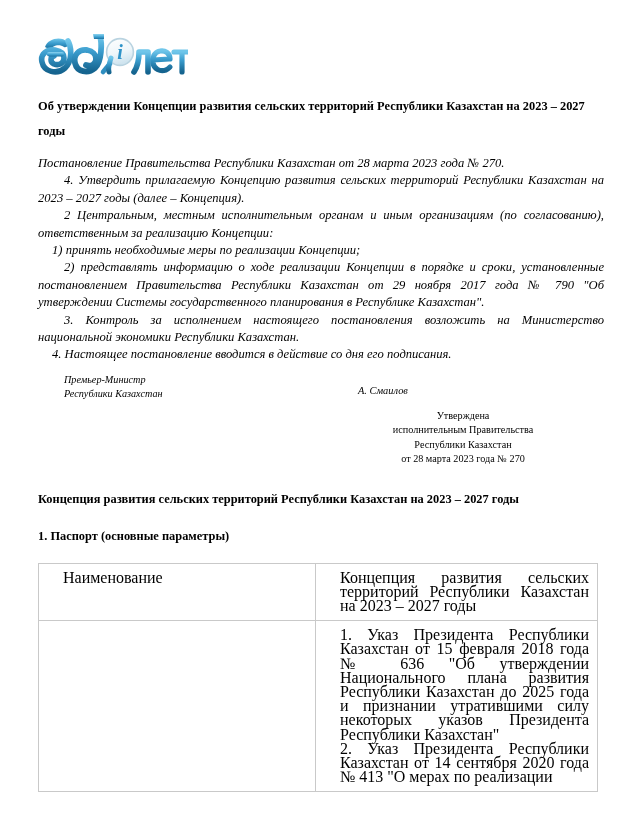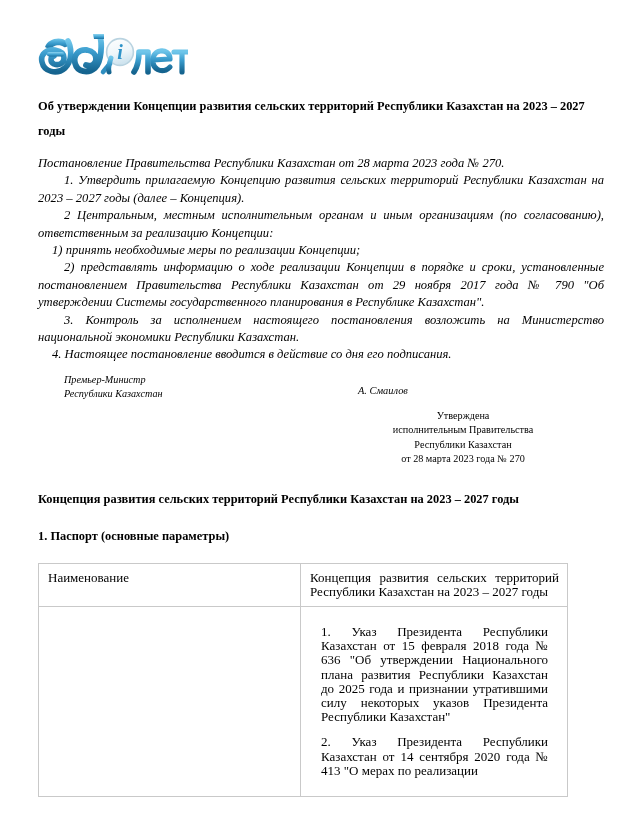--- a/index.html
+++ b/index.html
@@ -114,30 +114,30 @@
   
   table.passport {
     margin-top: 18px;
     border-collapse: collapse;
     width: 493px;
     table-layout: fixed;
   }
   table.passport td {
     border: 1px solid #c9c9c9;
     vertical-align: top;
-    padding: 7px 8px 7px 9px;
-    font-size: 13px;
+    padding: 7px 8px 7px 24px;
+    font-size: 16px;
     line-height: 14.2px;
     text-align: justify;
     text-justify: inter-word;
   }
   table.passport td.col-name { width: 244px; }
   table.passport td.col-val  { width: 249px; }
   td.tall { height: 146px; }
-  .cell-p { margin: 11px; }
+  .cell-p { margin: 0; }
 </style>
 </head>
 <body>
 
 <div class="page">
   <div class="content">
 
     <div class="logo-wrap">
       <svg class="logo-svg" width="150" height="52" viewBox="0 0 150 52" xmlns="http://www.w3.org/2000/svg">
         <defs>
@@ -186,21 +186,21 @@
 
         <path d="M136 24 L152 24 M144 24 L144 44" fill="none" stroke="url(#gblue)" stroke-width="5.2" stroke-linecap="round"></path>
       </svg>
     </div>
 
     <h1 class="doc-title">Об утверждении Концепции развития сельских территорий Республики Казахстан на 2023 – 2027 годы</h1>
 
     <p class="p noindent">Постановление Правительства Республики Казахстан от 28 марта 2023 года № 270.</p>
 
 
-    <p class="p indent">1. Утвердить прилагаемую Концепцию развития сельских территорий Республики Казахстан на 2023 – 2027 годы (далее – Концепция).</p>
+    <p class="p indent">4. Утвердить прилагаемую Концепцию развития сельских территорий Республики Казахстан на 2023 – 2027 годы (далее – Концепция).</p>
     <p class="p indent">2 Центральным, местным исполнительным органам и иным организациям (по согласованию), ответственным за реализацию Концепции:</p>
     <p class="p indent-sm">1) принять необходимые меры по реализации Концепции;</p>
     <p class="p indent">2) представлять информацию о ходе реализации Концепции в порядке и сроки, установленные постановлением Правительства Республики Казахстан от 29 ноября 2017 года № 790 "Об утверждении Системы государственного планирования в Республике Казахстан".</p>
     <p class="p indent">3. Контроль за исполнением настоящего постановления возложить на Министерство национальной экономики Республики Казахстан.</p>
     <p class="p indent-sm">4. Настоящее постановление вводится в действие со дня его подписания.</p>
 
     <div class="sig-row">
       <div class="sig-left">
         <div>Премьер-Министр</div>
         <div>Республики Казахстан</div>

